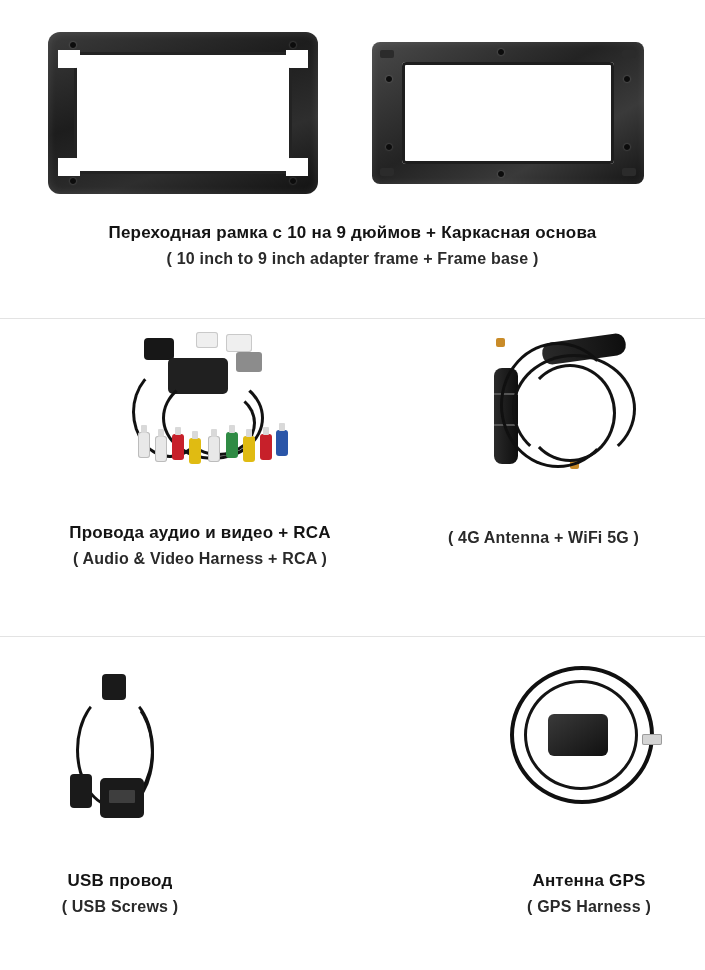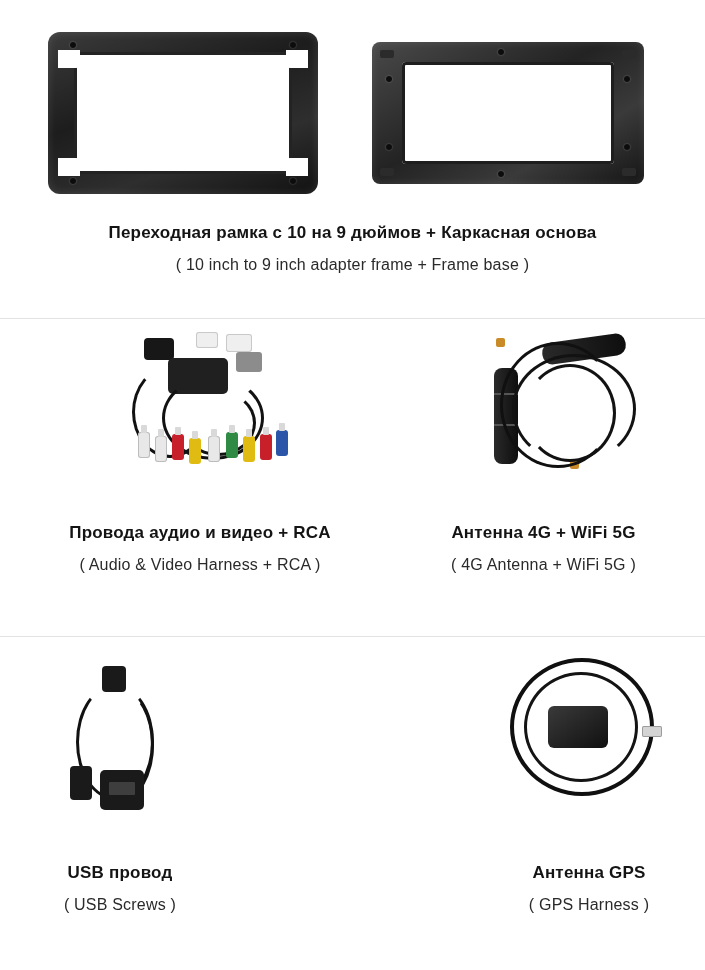--- a/index.html
+++ b/index.html
@@ -27,25 +27,25 @@
   .cap-ru {
     font-size: 17px;
     font-weight: 700;
     color: #141414;
     text-align: center;
     line-height: 1.25;
     letter-spacing: 0.2px;
   }
   .cap-en {
     font-size: 16px;
-    font-weight: 400;
+    font-weight: 700;
     color: #2a2a2a;
     text-align: center;
     line-height: 1.3;
-    margin-top: 12px;
+    margin-top: 6px;
     letter-spacing: 0.2px;
   }
 
   
   .section1 {
     position: absolute;
     left: 0; top: 0; width: 705px; height: 300px;
   }
   .s1-images {
     position: absolute;
@@ -184,21 +184,21 @@
     width: 9px; height: 9px;
     background: #c98b28;
     border-radius: 2px;
   }
 
   
   .section3 {
     position: absolute;
     left: 0; top: 640px; width: 705px; height: 330px;
   }
-  .s3-col { position: absolute; top: 4px; }
+  .s3-col { position: absolute; top: 12px; }
   .s3-col.a { left: 4px;   width: 232px; }
   .s3-col.b { left: 238px; width: 236px; }
   .s3-col.c { left: 476px; width: 226px; }
   .s3-art { position: relative; height: 210px; }
   .s3-caption { position: absolute; top: 218px; width: 100%; }
 
   
   .usb-head {
     position: absolute;
     background: #1a1a1a;
@@ -350,21 +350,20 @@
       <div class="s2-art">
         <div class="ant-body stripe" style="left:102px; top:48px; width:24px; height:96px;"></div>
         <div class="ant-body" style="left:150px; top:18px; width:84px; height:22px; border-radius:10px; transform:rotate(-8deg);"></div>
         <div class="sma" style="left:104px; top:18px;"></div>
         <div class="sma" style="left:178px; top:140px;"></div>
         <div class="wire" style="left:108px; top:22px; width:110px; height:120px; border-color:#101010; border-right-color:transparent;"></div>
         <div class="wire" style="left:120px; top:34px; width:118px; height:104px; border-bottom-color:transparent;"></div>
         <div class="wire" style="left:132px; top:44px; width:86px; height:92px; border-left-color:transparent;"></div>
       </div>
       <div class="s2-caption">
-        <div class="cap-ru">Антенна 4G + WiFi 5G</div>
         <div class="cap-en">( 4G Antenna + WiFi 5G )</div>
       </div>
     </div>
   </div>
 
   <div class="divider" style="top:636px;"></div>
 
   <div class="section3">
 
     <div class="s3-col a">

